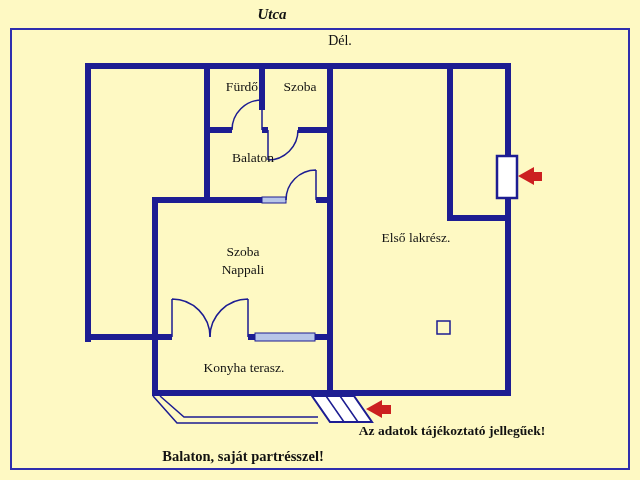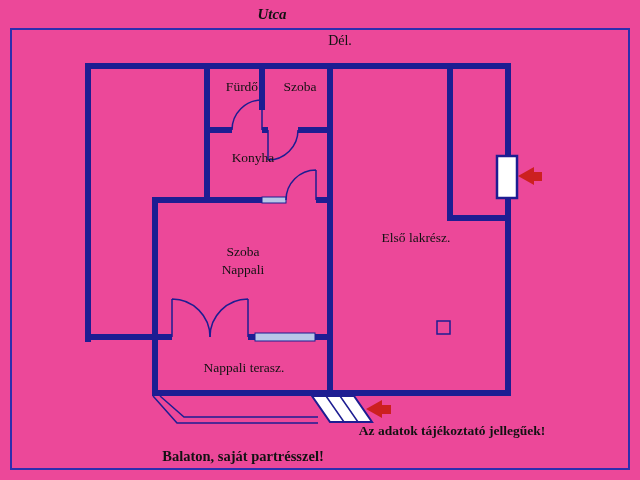--- a/index.html
+++ b/index.html
@@ -4,21 +4,21 @@
 <style>
   :root{
     --wall:#1d1d92;
     --frame:#2e2eae;
     --window:#b8c6e8;
     --arrow:#cc2020;
     --text:#121212;
   }
   html,body{margin:0;padding:0;background:#fff;}
   .canvas{
-    position:relative;width:640px;height:480px;background:#ec4899;overflow:hidden;
+    position:relative;width:640px;height:480px;background:#fef9c3;overflow:hidden;
     font-family:"Liberation Serif", serif;color:var(--text);
   }
   .frame{
     position:absolute;left:10px;top:28px;width:620px;height:442px;
     border:2px solid var(--frame);box-sizing:border-box;
   }
   .plan-svg{position:absolute;left:0;top:0;width:640px;height:480px;}
   .wall{fill:var(--wall);}
   .door{stroke:var(--wall);stroke-width:1.5;fill:none;}
   .thin{stroke:var(--wall);stroke-width:1.5;fill:none;}
@@ -97,22 +97,22 @@
     <rect class="thin" x="437" y="321" width="13" height="13" fill="#ffffff"></rect>
 
     <g>
       <polygon class="red" points="518,176 534,167 534,172 542,172 542,181 534,181 534,185"></polygon>
       <polygon class="red" points="366,409 382,400 382,405 391,405 391,414 382,414 382,418"></polygon>
     </g>
   </svg>
 
   <div class="lbl" style="left:242px;top:80px;text-align:center;">Fürdő</div>
   <div class="lbl" style="left:300px;top:80px;">Szoba</div>
-  <div class="lbl" style="left:253px;top:151px;">Konyha</div>
+  <div class="lbl" style="left:253px;top:151px;">Balaton</div>
   <div class="lbl" style="left:243px;top:245px;">Szoba</div>
   <div class="lbl" style="left:243px;top:263px;">Nappali</div>
   <div class="lbl" style="left:416px;top:231px;">Első lakrész.</div>
-  <div class="lbl" style="left:244px;top:361px;">Nappali terasz.</div>
+  <div class="lbl" style="left:244px;top:361px;">Konyha terasz.</div>
 
   <div class="lbl lbl-bold" style="left:452px;top:424px;">Az adatok tájékoztató jellegűek!</div>
   <div class="lbl lbl-tagline" style="left:243px;top:449px;">Balaton, saját partrésszel!</div>
 
 </div>
 
 </body></html>

